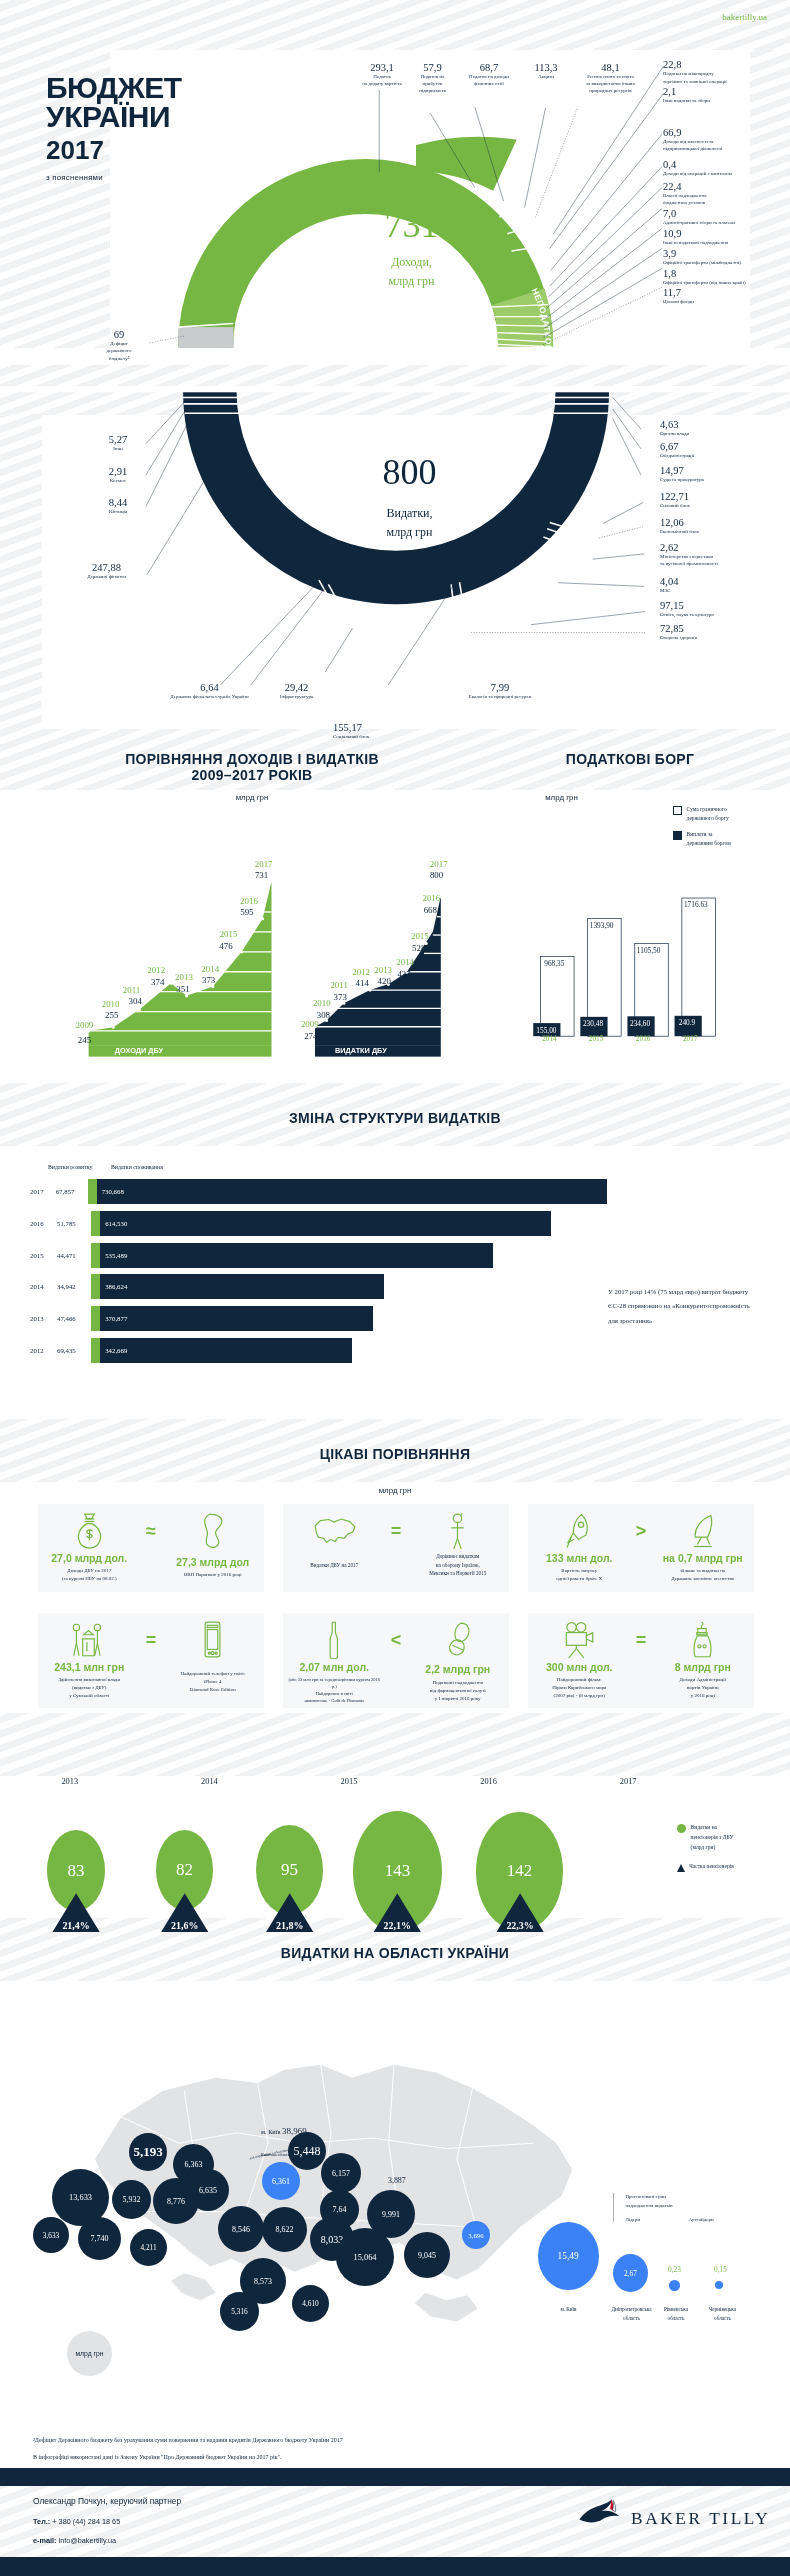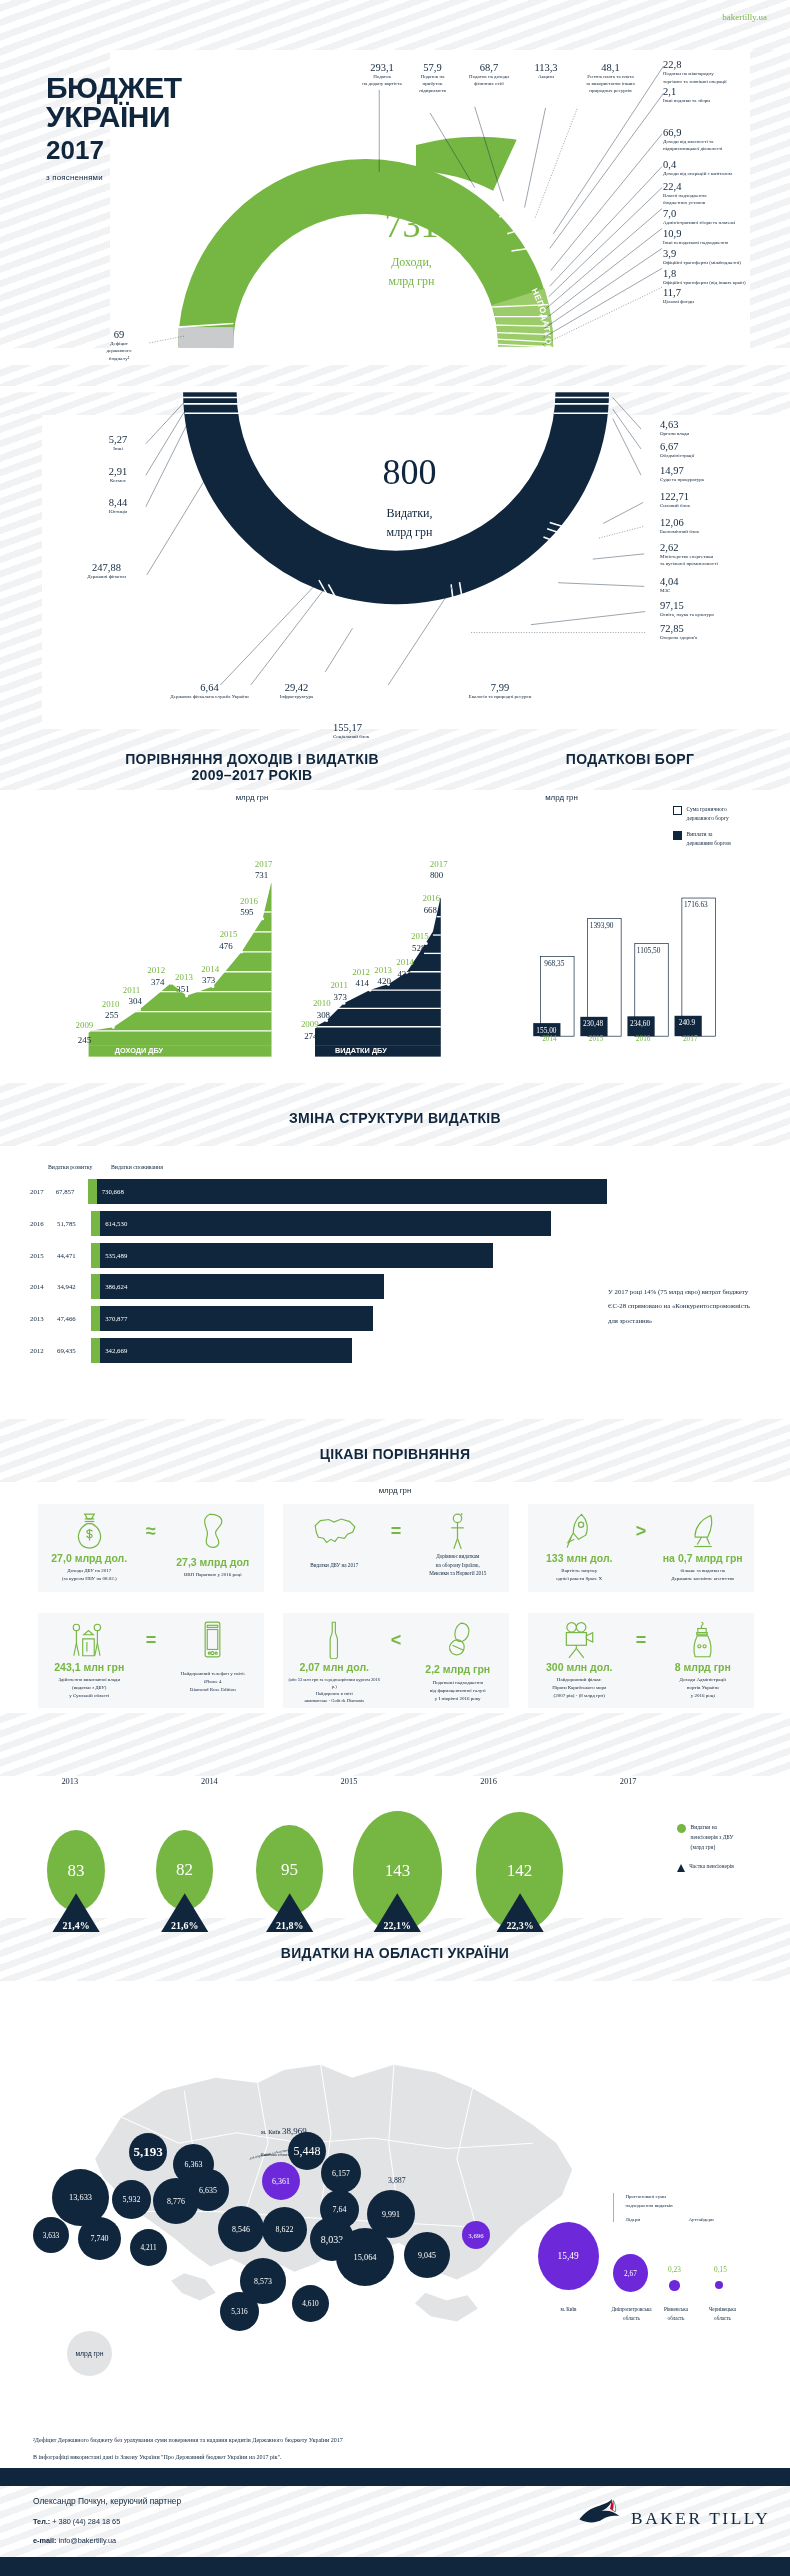--- a/index.html
+++ b/index.html
@@ -57,21 +57,21 @@
   .pens-ell { background:#76b743; border-radius:50%; color:#fff;
     display:flex; align-items:center; justify-content:center;
     font-family:"Liberation Serif", serif; }
   .tri { width:0;height:0; }
 
   
   .bub { position:absolute; border-radius:50%; display:flex;
     align-items:center; justify-content:center; color:#fff;
     font-family:"Liberation Serif", serif; }
   .bub.navy { background:#10263d; }
-  .bub.green { background:#6d28d9; }
+  .bub.green { background:#3b82f6; }
   .bub.grey { background:#e2e3e5; color:#10263d; }
 
   
   #footer-band { position:absolute; left:0; width:790px; background:#10263d; }
   #footer-txt { position:absolute; left:33px; }
   #footer-txt .nm { font-size:9px; font-weight:bold; }
   #footer-txt .nm span { font-weight:normal; font-size:8.4px; }
   #footer-txt .ln { font-size:7.3px; margin-top:10.5px;}
   #footer-txt .ln b { font-weight:bold; }
   .notes { position:absolute; font-size:6px; font-family:"Liberation Serif", serif; line-height:2.3;}

